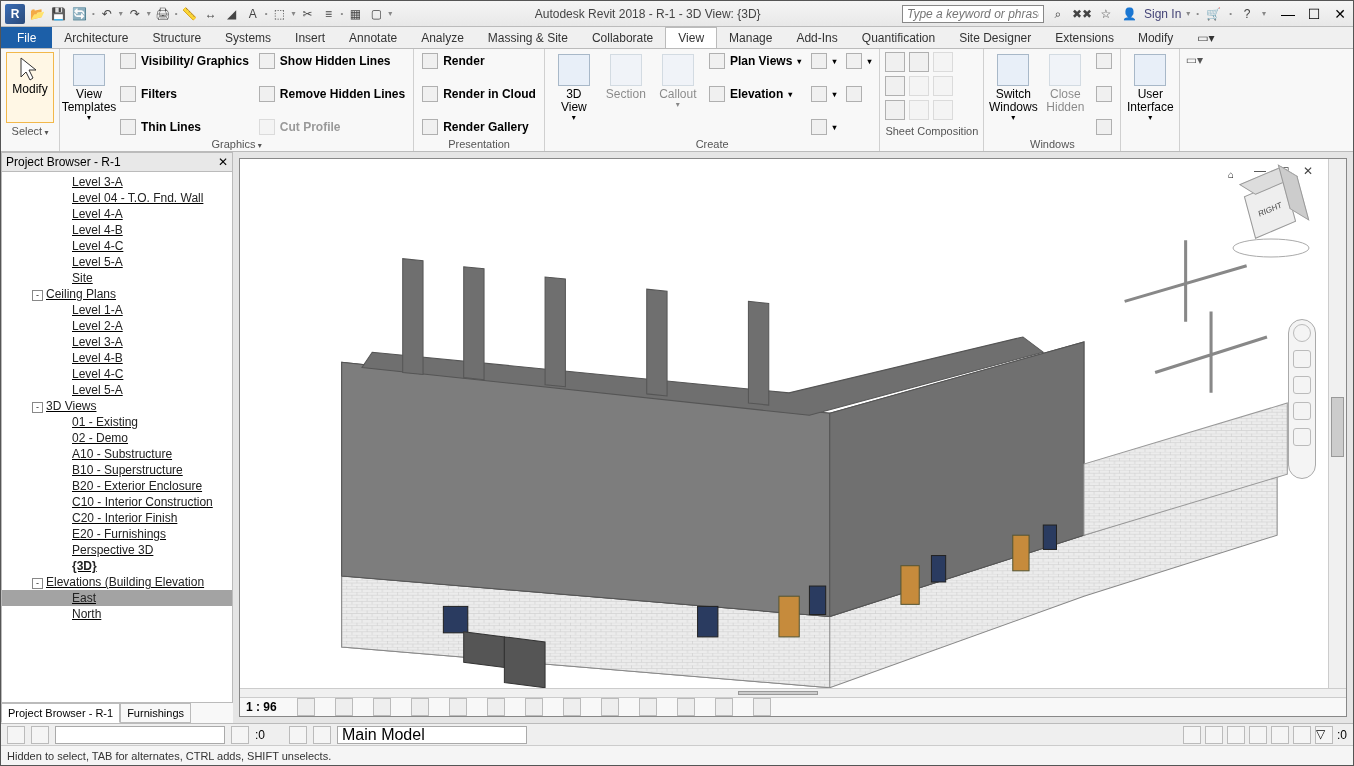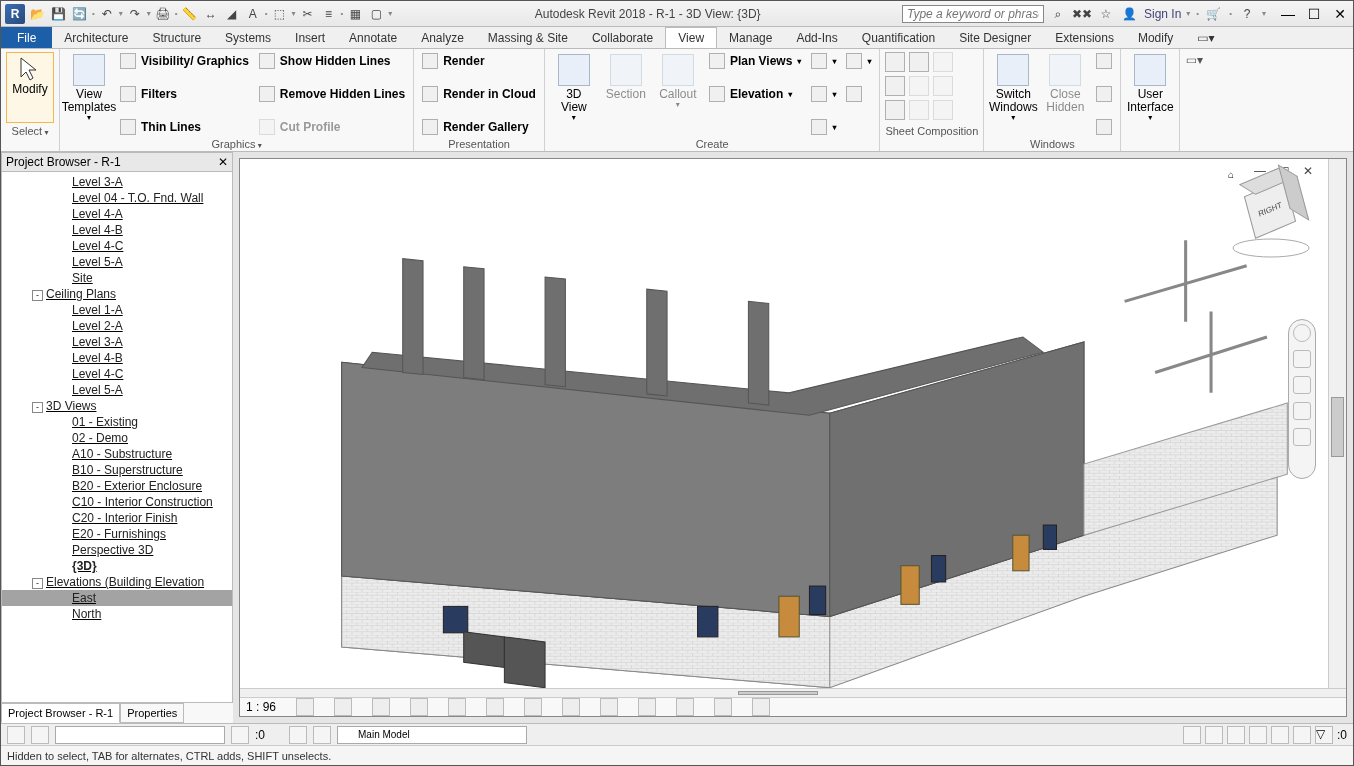--- a/index.html
+++ b/index.html
@@ -53,26 +53,26 @@
 .vthumb{position:absolute;top:45%;left:2px;right:2px;height:60px;background:#ccc;border:1px solid #999;}
 .hscroll{height:18px;background:#f0f0f0;border-top:1px solid #ccc;position:relative;}
 .hthumb{position:absolute;left:45%;top:2px;bottom:2px;width:80px;background:#ccc;border:1px solid #999;}
 .viewcube{position:absolute;top:10px;right:30px;width:90px;height:90px;}
 .cube{width:44px;height:44px;transform:rotate(-15deg)skewY(-8deg);background:#eee;border:1px solid #999;position:absolute;top:18px;left:22px;display:flex;align-items:center;justify-content:center;font-size:8px;color:#444;cursor:pointer;}
 .cube::before{content:"";position:absolute;width:44px;height:14px;top:-14px;left:4px;background:#ddd;border:1px solid #999;transform:skewX(40deg);}
 .cube::after{content:"";position:absolute;width:14px;height:44px;top:-8px;right:-14px;background:#ccc;border:1px solid #999;transform:skewY(50deg);}
 .navwheel{position:absolute;top:160px;right:30px;width:28px;height:160px;border:1px solid #aaa;border-radius:14px;background:#f4f4f4;display:flex;flex-direction:column;align-items:center;padding:4px 0;gap:8px;}
 .nw-ico{width:18px;height:18px;border:1px solid #bbb;border-radius:50%;cursor:pointer;}
 .model-svg{flex:1;}
-.view-ctrl{height:22px;display:flex;align-items:center;gap:20px;padding:0 6px;border-top:1px solid #ccc;background:#f8f8f8;font-size:11px;}
+.view-ctrl{height:22px;display:flex;align-items:center;gap:20px;padding:0 6px;border-top:1px solid #ccc;background:#f8f8f8;font-size:11px;font-weight:bold;}
 .vc-ico{width:18px;height:18px;border:1px solid #bbb;background:#eee;cursor:pointer;}
 .da-topctrl{position:absolute;top:2px;right:28px;display:flex;gap:4px;}
 .statusbar{height:22px;background:#efefef;border-top:1px solid #bbb;display:flex;align-items:center;padding:0 6px;gap:6px;}
 .sb-ico{width:18px;height:18px;border:1px solid #bbb;cursor:pointer;background:#f5f5f5;}
-.sb-sel{height:18px;border:1px solid #aaa;background:#fff;padding:0 20px;min-width:120px;display:flex;align-items:center;font-size:10px;}
+.sb-sel{height:18px;border:1px solid #aaa;background:#fff;padding:0 4px;min-width:120px;display:flex;align-items:center;font-size:16px;}
 .sb-right{margin-left:auto;display:flex;gap:4px;align-items:center;}
 .hintbar{height:20px;background:#f5f5f5;border-top:1px solid #ccc;padding:0 6px;display:flex;align-items:center;font-size:11px;color:#333;}
 </style>
 </head>
 <body>
 
 <div class="titlebar">
   <div class="r-logo">R</div>
   <div class="qat">
     <div class="qat-ico">📂</div>
@@ -363,21 +363,21 @@
         <div class="tree-item ind2"><span>C20 - Interior Finish</span></div>
         <div class="tree-item ind2"><span>E20 - Furnishings</span></div>
         <div class="tree-item ind2"><span>Perspective 3D</span></div>
         <div class="tree-item ind2 bold"><span>{3D}</span></div>
         <div class="tree-item ind1"><span class="tree-exp">-</span><span>Elevations (Building Elevation</span></div>
         <div class="tree-item ind2 selected"><span>East</span></div>
         <div class="tree-item ind2"><span>North</span></div>
       </div>
     <div class="pane-tabs">
       <div class="pane-tab active">Project Browser - R-1</div>
-      <div class="pane-tab">Properties</div>
+      <div class="pane-tab">Furnishings</div>
     </div>
   </div>
 
   <div class="drawing-area">
     <div class="da-topctrl">
       <div class="qat-ico">—</div>
       <div class="qat-ico">▣</div>
       <div class="qat-ico">✕</div>
     </div>
     <div class="da-inner">

